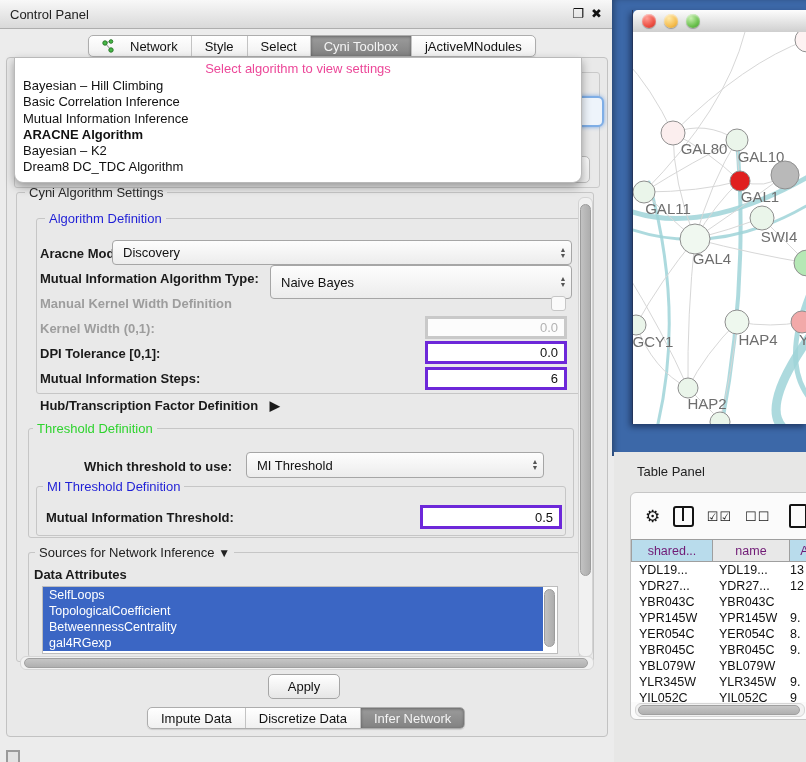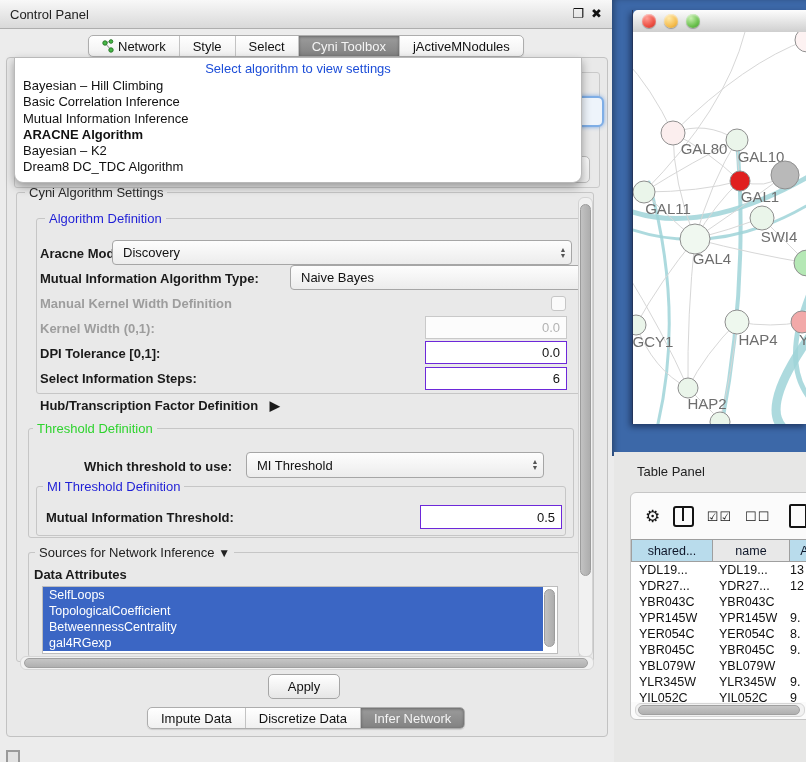--- a/index.html
+++ b/index.html
@@ -14,21 +14,21 @@
   #titlebar{left:0;top:2;width:612px;height:28px;
     background:linear-gradient(#f8f8f8,#d9d9d9);
     border-bottom:1px solid #aeaeae;display:flex;align-items:center;}
   #titlebar .title{margin-left:10px;font-size:13px;color:#222;}
   #titlebar .winbtns{position:absolute;right:10px;top:6px;display:flex;gap:7px;font-size:13px;color:#111;}
   #titlebar .winbtns span{cursor:default;}
 
   .segbar{display:flex;background:linear-gradient(#ffffff,#f0f0f0);
     border:1px solid #adadad;border-radius:5px;height:20px;align-items:stretch;
     box-shadow:0 1px 1px rgba(0,0,0,.12);}
-  .seg{display:flex;align-items:center;gap:4px;padding:0 13px;font-size:13px;color:#111;
+  .seg{display:flex;align-items:center;gap:16px;padding:0 13px;font-size:13px;color:#111;
     border-left:1px solid #c3c3c3;white-space:nowrap;}
   .seg:first-child{border-left:none;border-radius:4px 0 0 4px;}
   .seg:last-child{border-radius:0 4px 4px 0;}
   .seg.sel{background:linear-gradient(#9c9c9c,#828282);color:#f4f4f4;
     box-shadow:inset 0 1px 3px rgba(0,0,0,.35);}
   #tabbar{left:88px;top:35px;}
   #bottomtabs{left:147px;top:707px;}
 
   #content-panel{left:6px;top:57px;width:600px;height:678px;
     background:#e9e9e9;border:1px solid #c2c2c2;border-radius:4px;}
@@ -40,41 +40,41 @@
     background:linear-gradient(#fbfbfb,#ededed);border:1px solid #bdbdbd;border-radius:5px;
     color:#b5b5b5;display:flex;align-items:center;padding-left:14px;box-sizing:border-box;}
   #focus-combo{left:574px;top:96px;width:30px;height:31px;z-index:3;
     background:#eef4fb;border:2px solid #7faee6;border-radius:6px;
     box-shadow:0 0 4px rgba(110,160,225,.9);box-sizing:border-box;}
 
   
   #algo-popup{left:14px;top:57px;width:566px;z-index:50;background:#ffffff;
     border:1px solid #b9b9b9;border-radius:0 0 9px 9px;
     box-shadow:0 4px 10px rgba(0,0,0,.35);padding-bottom:6px;}
-  #algo-popup .hdr{color:#1d4ed8;text-align:center;font-size:13px;padding:3px 0 2px;}
+  #algo-popup .hdr{color:#ec4899;text-align:center;font-size:13px;padding:3px 0 2px;}
   #algo-popup .item{font-size:13px;color:#111;padding:0 8px;line-height:16.3px;}
   #algo-popup .item.bold{font-weight:bold;}
 
   
   .group{border:1px solid #c6c6c6;border-radius:3px;background:#e9e9e9;}
   .gtitle{position:absolute;top:-8px;background:#e9e9e9;padding:0 4px;font-size:13px;white-space:nowrap;}
   .blue-t{color:#1f1fd6;} .green-t{color:#2ed32e;} .plain-t{color:#2b2b2b;}
 
   label.f{position:absolute;font-weight:bold;font-size:13px;color:#1a1a1a;white-space:nowrap;}
   label.dis{color:#9d9d9d;}
 
   .combo{position:absolute;background:linear-gradient(#fdfdfd,#ececec);
     border:1px solid #a6a6a6;border-radius:4px;display:flex;align-items:center;
     box-sizing:border-box;font-size:13px;color:#111;}
   .combo .val{padding-left:10px;flex:1;}
   .combo .step{width:16px;height:100%;display:flex;flex-direction:column;
     align-items:center;justify-content:center;color:#555;}
   .combo .step i{font-style:normal;font-size:7px;line-height:6px;}
 
-  .tfield{position:absolute;background:#ffffff;border:1px solid #6d28d9;
+  .tfield{position:absolute;background:#ffffff;border:3px solid #6d28d9;
     box-sizing:border-box;font-size:13px;color:#111;display:flex;align-items:center;
     justify-content:flex-end;padding-right:6px;}
   .tfield.dis{background:#fcfcfc;border-color:#c9c9c9;color:#b3b3b3;}
 
   .chk{position:absolute;width:15px;height:15px;border:1px solid #c6c6c6;
     border-radius:3px;background:#fafafa;box-sizing:border-box;}
 
   .vscroll{position:absolute;background:#f1f1f1;border:1px solid #d3d3d3;border-radius:6px;}
   .vthumb{position:absolute;background:linear-gradient(90deg,#c2c2c2,#adadad);
     border:1px solid #9c9c9c;border-radius:6px;}
@@ -116,21 +116,21 @@
     display:flex;align-items:center;gap:13px;padding-left:14px;box-sizing:border-box;}
   #tp-toolbar .glyph{font-size:17px;color:#141414;}
   #icon-split{width:17px;height:17px;border:2px solid #141414;border-radius:3px;position:relative;}
   #icon-split:before{content:"";position:absolute;left:7px;top:0;width:2px;height:13px;background:#141414;}
   .cbpair{font-size:13px;color:#141414;letter-spacing:1px;}
   #icon-doc{width:14px;height:20px;border:2px solid #141414;border-radius:2px;margin-left:6px;}
 
   #tp-table{position:absolute;left:0;top:46px;width:100%;}
   .hcell{position:absolute;top:0;height:23px;box-sizing:border-box;
     border:1px solid #9f9f9f;border-left:none;display:flex;align-items:center;
-    justify-content:center;font-size:12.5px;color:#0f172a;}
+    justify-content:center;font-size:12.5px;color:#701a75;}
   .hcell.first{border-left:1px solid #9f9f9f;}
   .hcell.blue{background:#b9dcec;} .hcell.gray{background:#e8e8e8;}
   #tp-rows{position:absolute;left:0;top:23px;width:100%;height:140px;overflow:hidden;background:#fff;}
   .trow{height:16px;line-height:16px;font-size:12.5px;color:#111;position:relative;}
   .trow span{position:absolute;white-space:nowrap;}
   .tc0{left:8px;} .tc1{left:88px;} .tc2{left:159px;}
 
   svg text{font-family:"Liberation Sans",sans-serif;}
 </style>
 </head>
@@ -202,42 +202,42 @@
   <label class="f" style="left:40px;top:246px;">Aracne Mode:</label>
   <div class="combo" style="left:112px;top:240px;width:460px;height:25px;">
     <span class="val">Discovery</span>
     <span class="step">
         <i>▲</i>
         <i>▼</i>
       </span>
   </div>
 
   <label class="f" style="left:40px;top:271px;">Mutual Information Algorithm Type:</label>
-  <div class="combo" style="left:270px;top:265px;width:302px;height:25px;margin-left:20px;">
+  <div class="combo" style="left:270px;top:265px;width:302px;height:34px;">
     <span class="val">Naive Bayes</span>
     <span class="step">
         <i>▲</i>
         <i>▼</i>
       </span>
   </div>
 
   <label class="f dis" style="left:40px;top:296px;text-align:center;">Manual Kernel Width Definition</label>
   <div class="chk" style="left:551px;top:296px;"></div>
 
   <label class="f dis" style="left:40px;top:321px;">Kernel Width (0,1):</label>
   <div class="tfield dis" style="left:425px;top:316px;width:142px;height:23px;">
     <span>0.0</span>
   </div>
 
   <label class="f" style="left:40px;top:346px;">DPI Tolerance [0,1]:</label>
   <div class="tfield" style="left:425px;top:341px;width:142px;height:23px;">
     <span>0.0</span>
   </div>
 
-  <label class="f" style="left:40px;top:371px;">Select Information Steps:</label>
+  <label class="f" style="left:40px;top:371px;">Mutual Information Steps:</label>
   <div class="tfield" style="left:425px;top:367px;width:142px;height:23px;">
     <span>6</span>
   </div>
 
   <label class="f" style="left:40px;top:398px;">
     <span>Hub/Transcription Factor Definition</span>
     <span style="margin-left:8px;font-size:13px;">▶</span>
   </label>
 
   <div class="abs group" style="left:28px;top:428px;width:544px;height:108px;">

